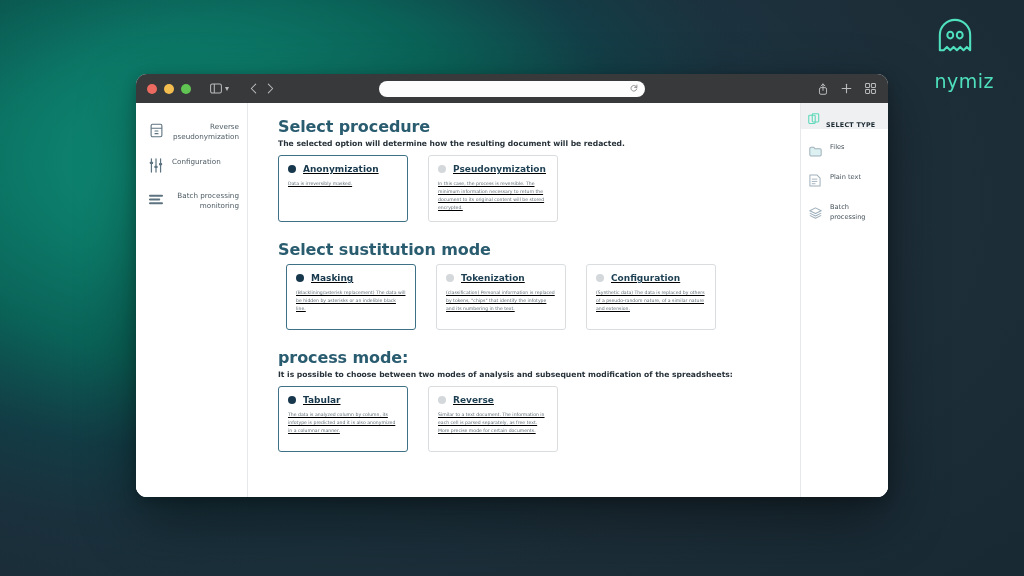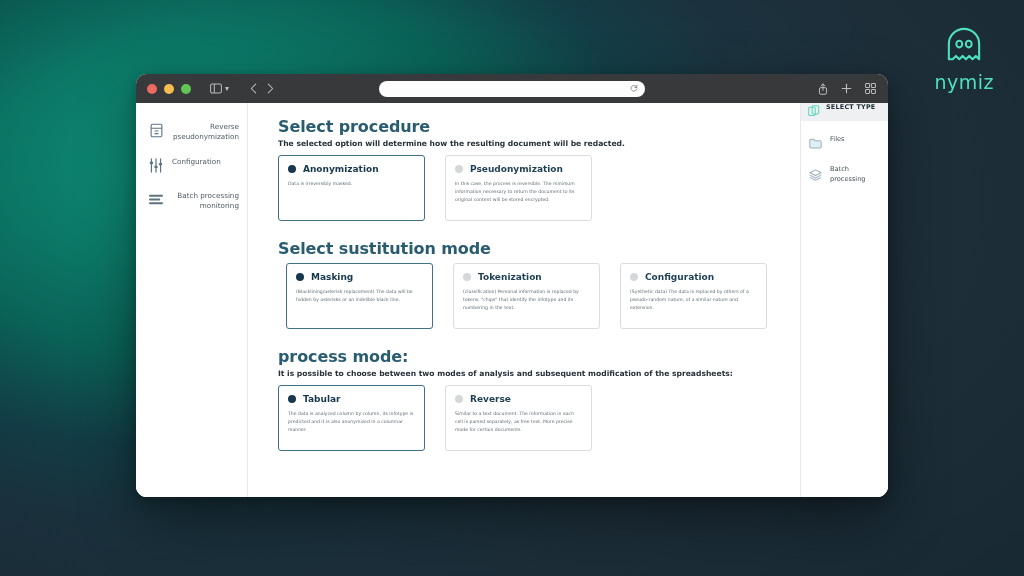--- a/index.html
+++ b/index.html
@@ -14,22 +14,22 @@
     position: relative;
   }
   .bg-vignette {
     position: absolute; inset: 0;
     background: radial-gradient(ellipse 95% 95% at 30% 35%, rgba(0,0,0,0) 35%, rgba(14,32,42,0.55) 100%);
     pointer-events: none;
   }
 
   
   .brand {
-    position: absolute; right: 30px; top: 27px;
-    display: flex; flex-direction: column; align-items: center; gap: 8px;
+    position: absolute; right: 30px; top: 18px;
+    display: flex; flex-direction: column; align-items: flex-start; gap: 16px;
   }
   .brand-mark { width: 42px; height: 36px; display: block; }
   .brand-name {
     color: #4fe0bd; font-size: 19px; letter-spacing: 0.5px;
     font-family: "DejaVu Sans", sans-serif; font-weight: 400;
   }
 
   
   .window {
     position: absolute; left: 136px; top: 74px;
@@ -98,23 +98,23 @@
   }
   .sec-sub {
     font-size: 7.6px; color: #27323a; margin-bottom: 7px;
     font-family: "DejaVu Sans", sans-serif;
     font-weight: bold;
   }
   .sec-gap { height: 14px; }
 
   .cards { display: flex; gap: 20px; }
   .card {
-    width: 147px; min-height: 66px;
+    width: 130px; min-height: 66px;
     border: 1px solid #d9dde0; border-radius: 3px;
-    background: #fff; padding: 8px 9px 9px 9px; cursor: pointer;
+    background: #fff; padding: 8px 9px 9px 9px; cursor: pointer; text-decoration: underline;
   }
   .card.selected { border: 1.4px solid #3f7186; }
   .card-head { display: flex; align-items: center; gap: 7px; margin-bottom: 6px; }
   .radio { width: 8px; height: 8px; border-radius: 50%; background: #d4d8db; flex: 0 0 8px; }
   .card.selected .radio { background: #17384c; }
   .card-title {
     font-size: 9px; font-weight: bold; color: #1d3f52;
     font-family: "DejaVu Sans", sans-serif;
   }
   .card.selected .card-title { color: #17384c; }
@@ -122,21 +122,21 @@
     font-size: 4.6px; color: #5f6c75; line-height: 1.75;
     font-family: "DejaVu Sans", sans-serif;
   }
 
   
   .rsidebar {
     width: 88px; flex: 0 0 88px; background: #ffffff;
     border-left: 1px solid #e6e8ea;
   }
   .rs-header {
-    background: #eef0f1; height: 18px; display: flex; align-items: flex-start;
+    background: #eef0f1; height: 26px; display: flex; align-items: flex-end;
     gap: 6px; padding-left: 7px;
   }
   .rs-header-label {
     font-size: 6.4px; font-weight: bold; color: #1d2c35;
     letter-spacing: 0.25px; font-family: "DejaVu Sans", sans-serif;
   }
   .rs-items { padding-top: 8px; }
   .rs-item {
     display: flex; align-items: flex-start; gap: 8px;
     padding: 6px 6px 6px 8px; cursor: pointer;
@@ -359,20 +359,31 @@
       <div class="rs-items">
         <div class="rs-item">
           <span class="rs-icon">
             <svg width="13" height="11" viewBox="0 0 14 12">
               <path d="M0.8 2.6 A1.3 1.3 0 0 1 2.1 1.3 H5 L6.4 3 H11.9 A1.3 1.3 0 0 1 13.2 4.3 V9.5 A1.3 1.3 0 0 1 11.9 10.8 H2.1 A1.3 1.3 0 0 1 0.8 9.5 Z" fill="#ddf1f2" stroke="currentColor" stroke-width="1.1" stroke-linejoin="round"></path>
             </svg>
           </span>
           <span class="rs-label">Files</span>
         </div>
 
+        <div class="rs-item">
+          <span class="rs-icon">
+            <svg width="12" height="13" viewBox="0 0 13 14">
+              <path d="M1 1 H8.5 L12 4.5 V13 H1 Z" fill="none" stroke="currentColor" stroke-width="1.1" stroke-linejoin="round"></path>
+              <line x1="3" y1="5.5" x2="9" y2="5.5" stroke="currentColor" stroke-width="1"></line>
+              <line x1="3" y1="8" x2="9" y2="8" stroke="currentColor" stroke-width="1"></line>
+              <line x1="3" y1="10.5" x2="7" y2="10.5" stroke="currentColor" stroke-width="1"></line>
+            </svg>
+          </span>
+          <span class="rs-label">Plain text</span>
+        </div>
 
 
         <div class="rs-item">
           <span class="rs-icon" style="margin-top:2px;">
             <svg width="13" height="12" viewBox="0 0 14 13">
               <polygon points="7,0.9 13.2,4 7,7.1 0.8,4" fill="none" stroke="currentColor" stroke-width="1.1" stroke-linejoin="round"></polygon>
               <polyline points="0.8,6.6 7,9.7 13.2,6.6" fill="none" stroke="currentColor" stroke-width="1.1" stroke-linejoin="round"></polyline>
               <polyline points="0.8,9.1 7,12.2 13.2,9.1" fill="none" stroke="currentColor" stroke-width="1.1" stroke-linejoin="round"></polyline>
             </svg>
           </span>

